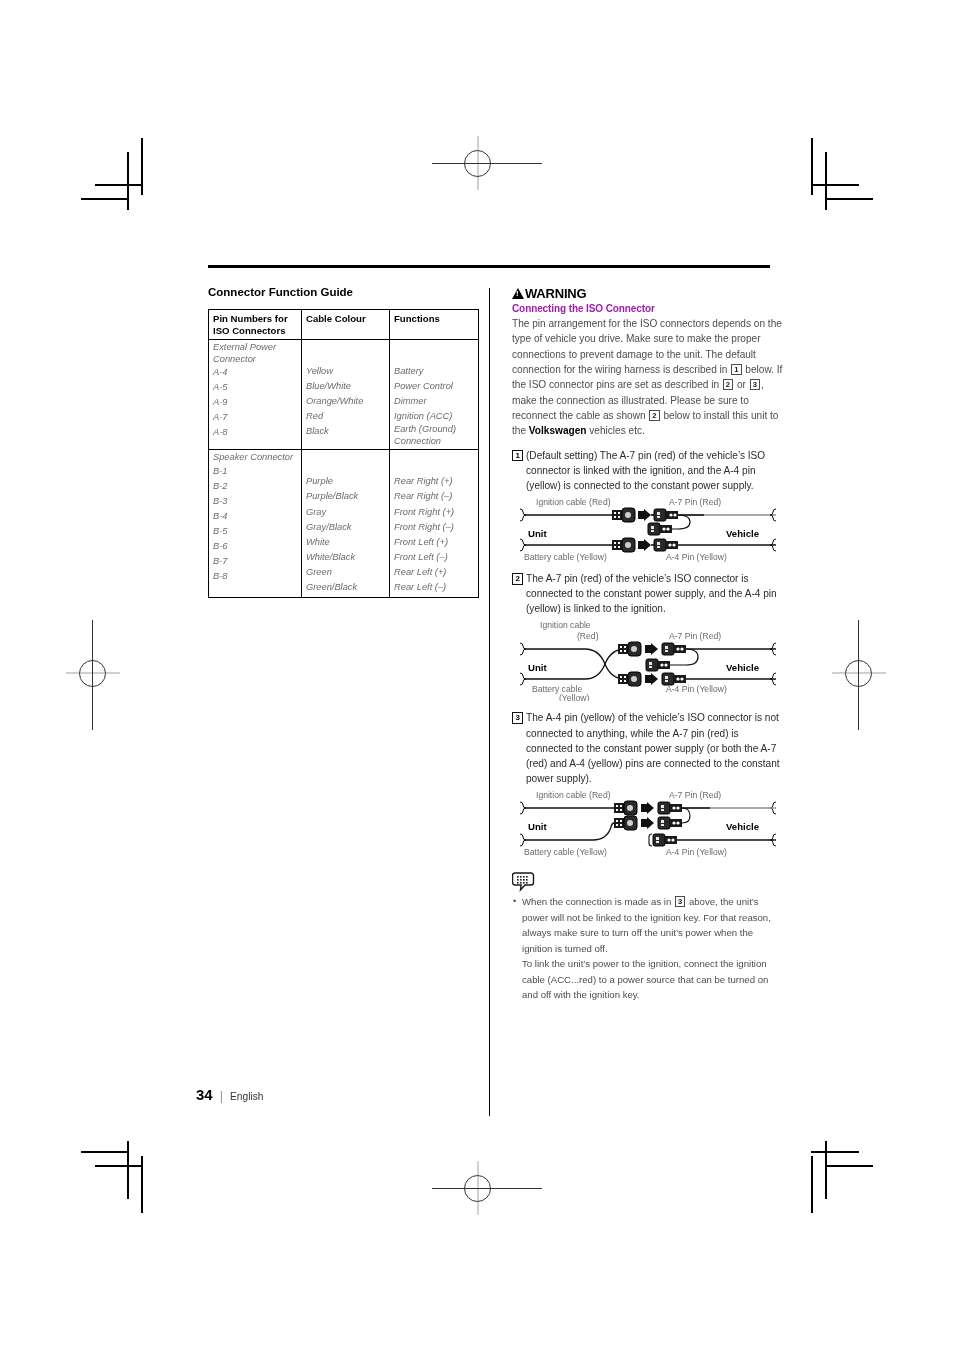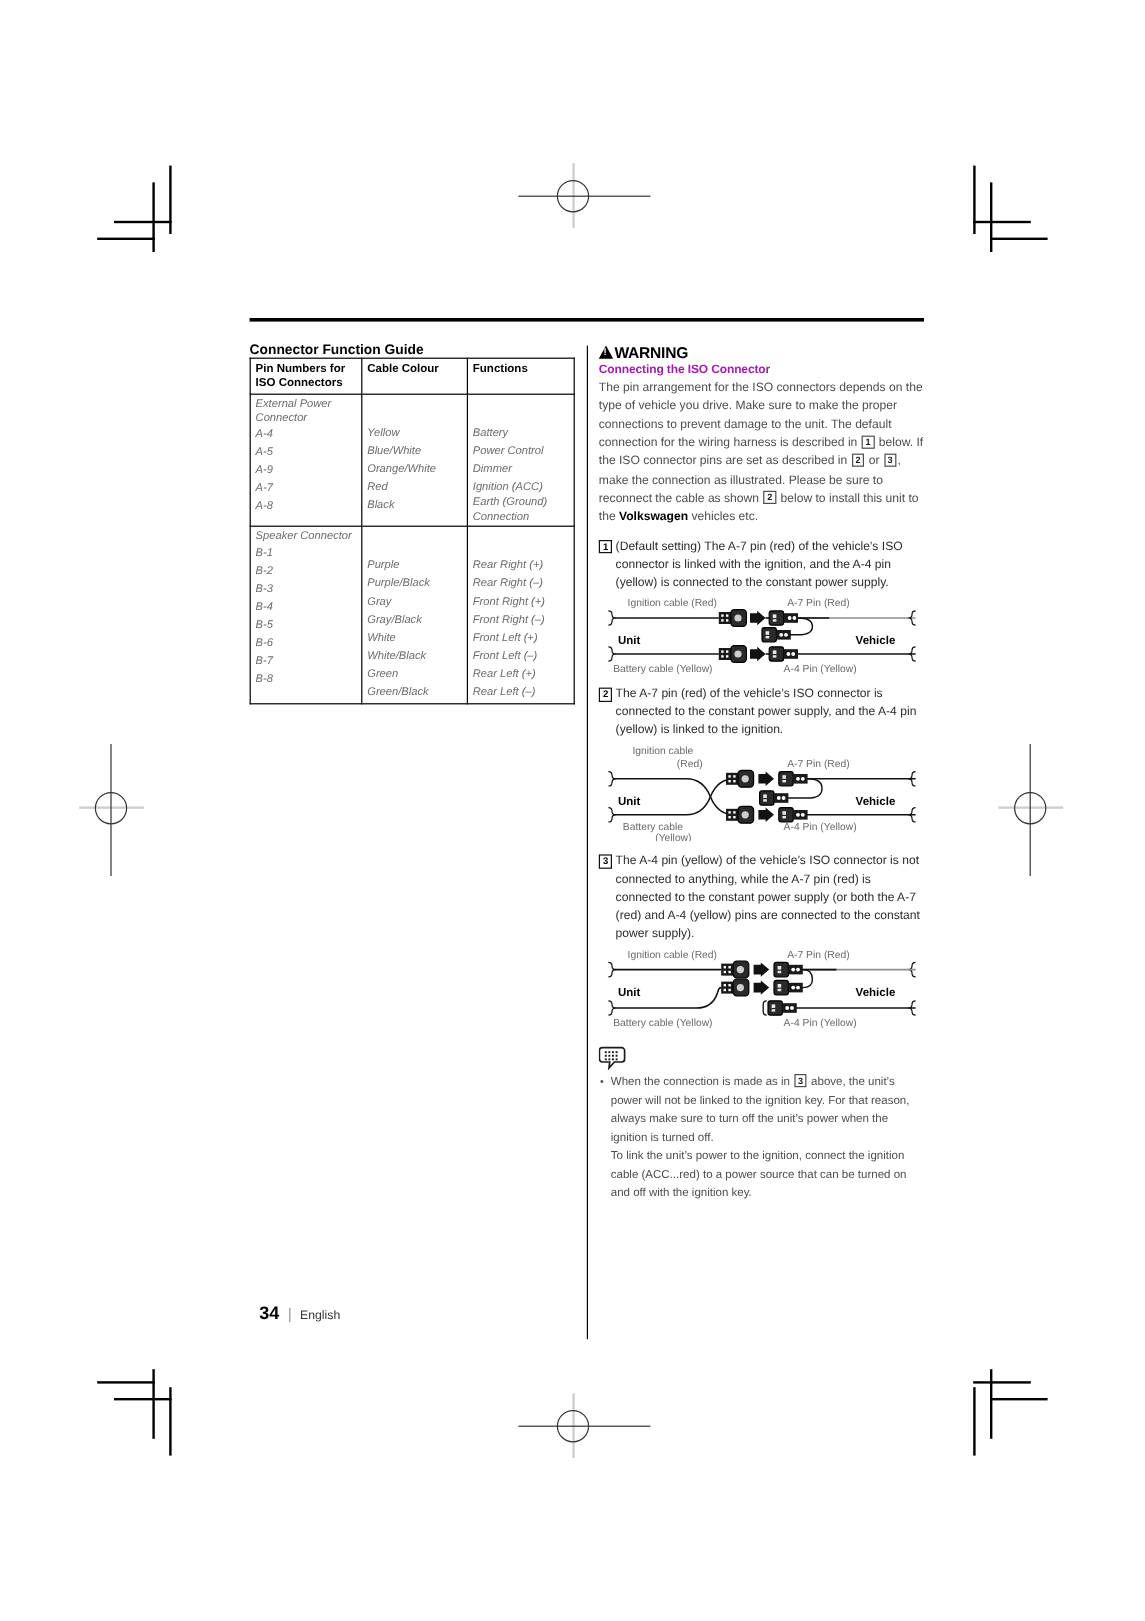--- a/index.html
+++ b/index.html
@@ -52,21 +52,21 @@
     background: #000;
   }
 
   
   .left-col { position: absolute; left: 208px; top: 286px; width: 270px; }
 
   .section-head {
     font-size: 11.5px;
     font-weight: bold;
     color: #000;
-    margin-bottom: 0;
+    margin-bottom: 11px;
   }
 
   table.guide {
     border-collapse: collapse;
     width: 270px;
     table-layout: fixed;
     font-size: 9.3px;
     color: #6c6c6c;
   }
   table.guide th, table.guide td {
@@ -98,21 +98,21 @@
   .col-divider {
     position: absolute;
     left: 489px; top: 288px;
     width: 1px; height: 828px;
     background: #000;
   }
 
   
   .right-col {
     position: absolute;
-    left: 499px; top: 286px;
+    left: 512px; top: 286px;
     width: 272px;
   }
 
   .warning-line {
     display: flex;
     align-items: center;
     gap: 1px;
     font-size: 13px;
     font-weight: bold;
     color: #000;
@@ -205,21 +205,21 @@
     position: absolute;
     left: 1px; top: 0px;
     color: #4d4d4d;
     font-size: 9px;
   }
   .note-para2 { margin-top: 0px; }
 
   
   .footer {
     position: absolute;
-    left: 216px; top: 1086px;
+    left: 196px; top: 1086px;
     display: flex;
     align-items: baseline;
     gap: 7px;
     color: #000;
   }
   .footer .pgnum { font-size: 15px; font-weight: bold; }
   .footer .sep { font-size: 13px; color: #9a9a9a; }
   .footer .lang { font-size: 10.2px; color: #333; }
 </style>
 </head>

